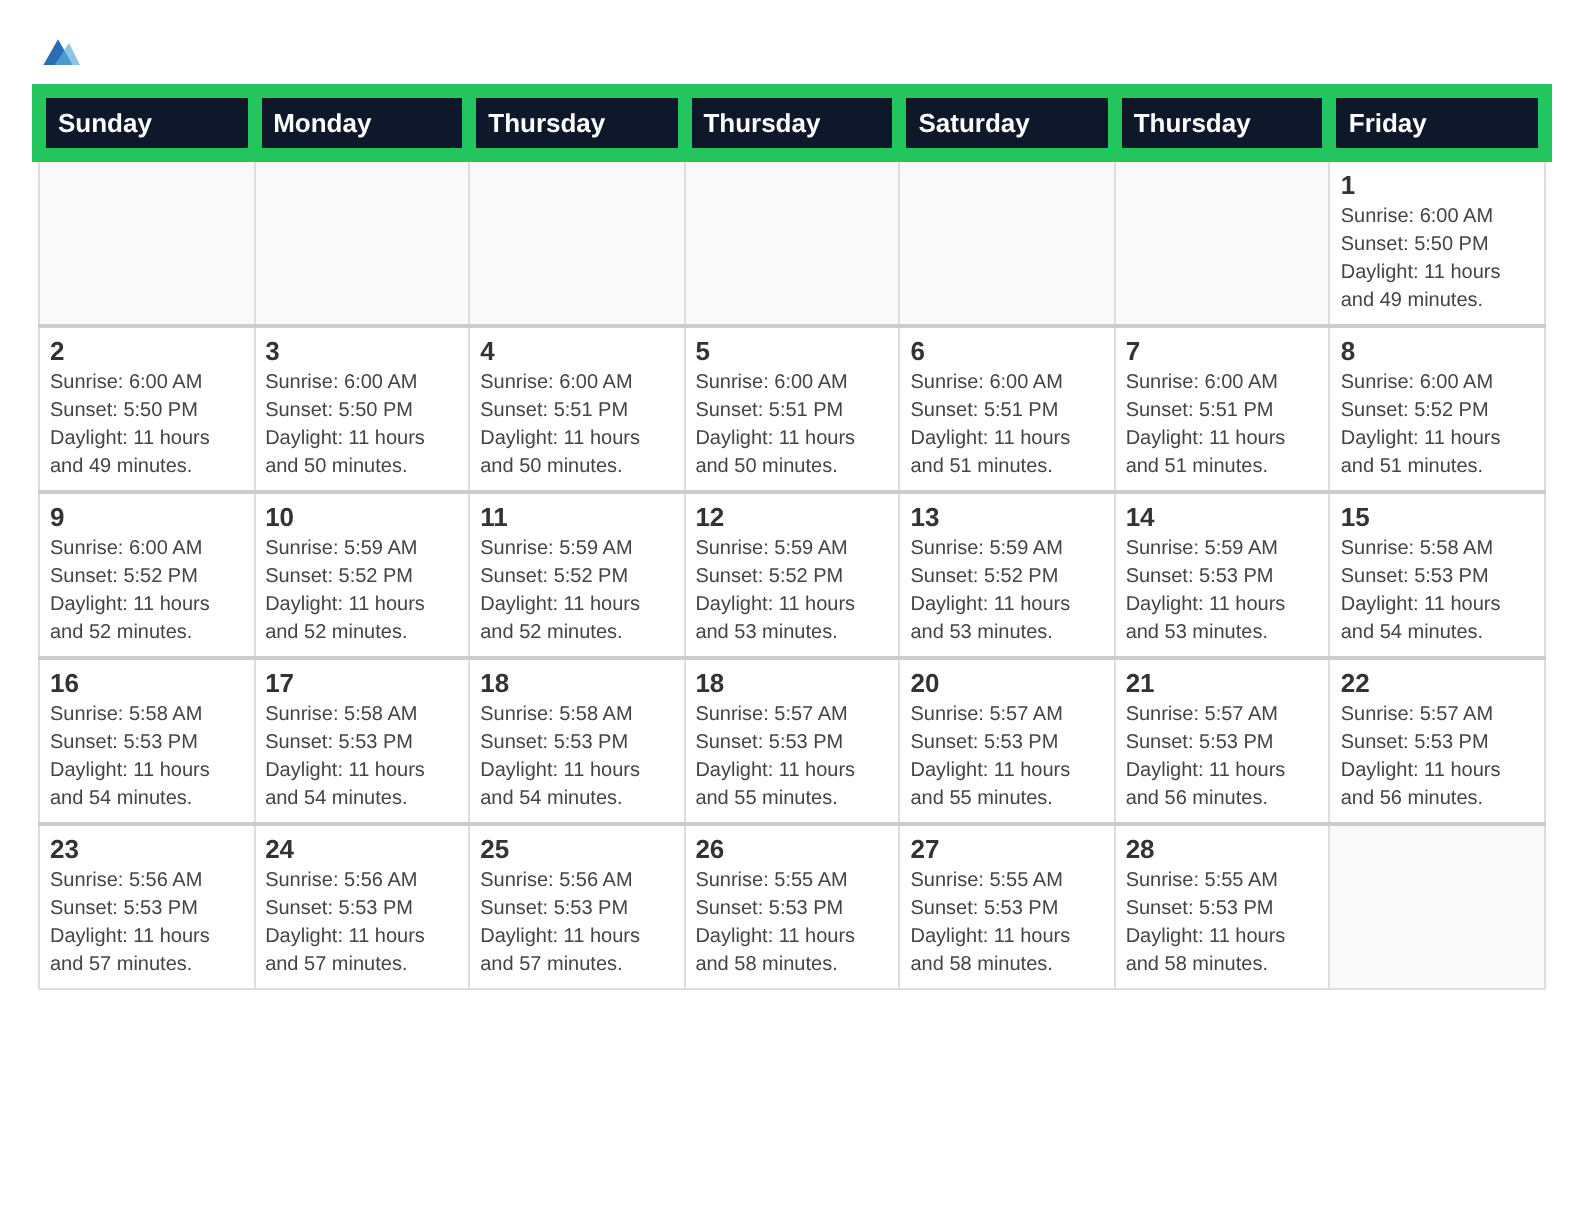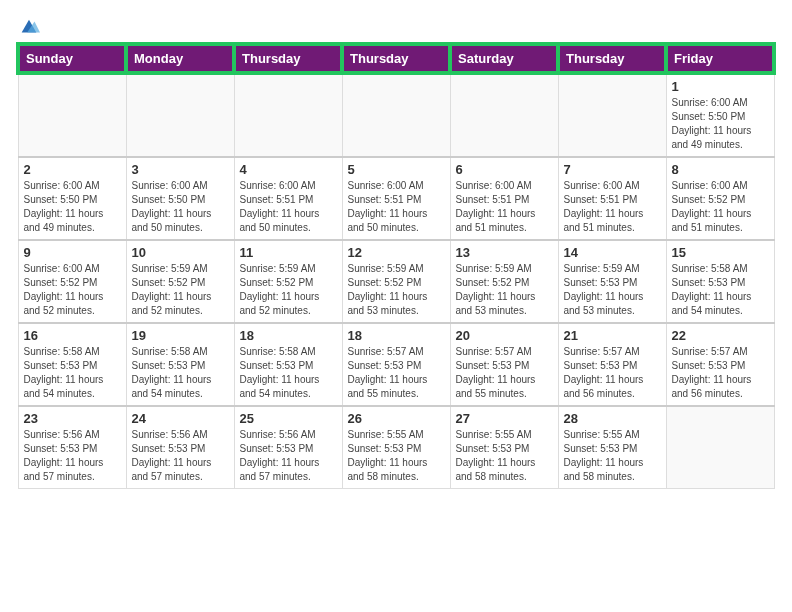--- a/index.html
+++ b/index.html
@@ -49,26 +49,26 @@
       color: #333;
       font-size: 14px;
       margin-bottom: 10px;
     }
     .calendar {
       width: 100%;
       border-collapse: collapse;
       border: 1px solid #ccc;
     }
     .calendar th {
-      background: #701a75;
+      background: #0f172a;
       color: #fff;
       text-align: left;
       padding: 5px 6px;
       font-size: 13px;
-      border: 4px solid #22c55e;
+      border: 7px solid #22c55e;
     }
     .calendar td {
       width: 14.28%;
       vertical-align: top;
       padding: 4px 5px;
       border: 1px solid #ddd;
       font-size: 10.5px;
       color: #333;
       background: #fff;
       height: 80px;
@@ -242,21 +242,21 @@
       </tr>
       <tr class="week-row">
         <td>
           <span class="day-num">16</span>
           <div class="day-info" style="white-space: pre-line;">Sunrise: 5:58 AM
 Sunset: 5:53 PM
 Daylight: 11 hours
 and 54 minutes.</div>
         </td>
         <td>
-          <span class="day-num">19</span>
+          <span class="day-num">17</span>
           <div class="day-info" style="white-space: pre-line;">Sunrise: 5:58 AM
 Sunset: 5:53 PM
 Daylight: 11 hours
 and 54 minutes.</div>
         </td>
         <td>
           <span class="day-num">18</span>
           <div class="day-info" style="white-space: pre-line;">Sunrise: 5:58 AM
 Sunset: 5:53 PM
 Daylight: 11 hours

